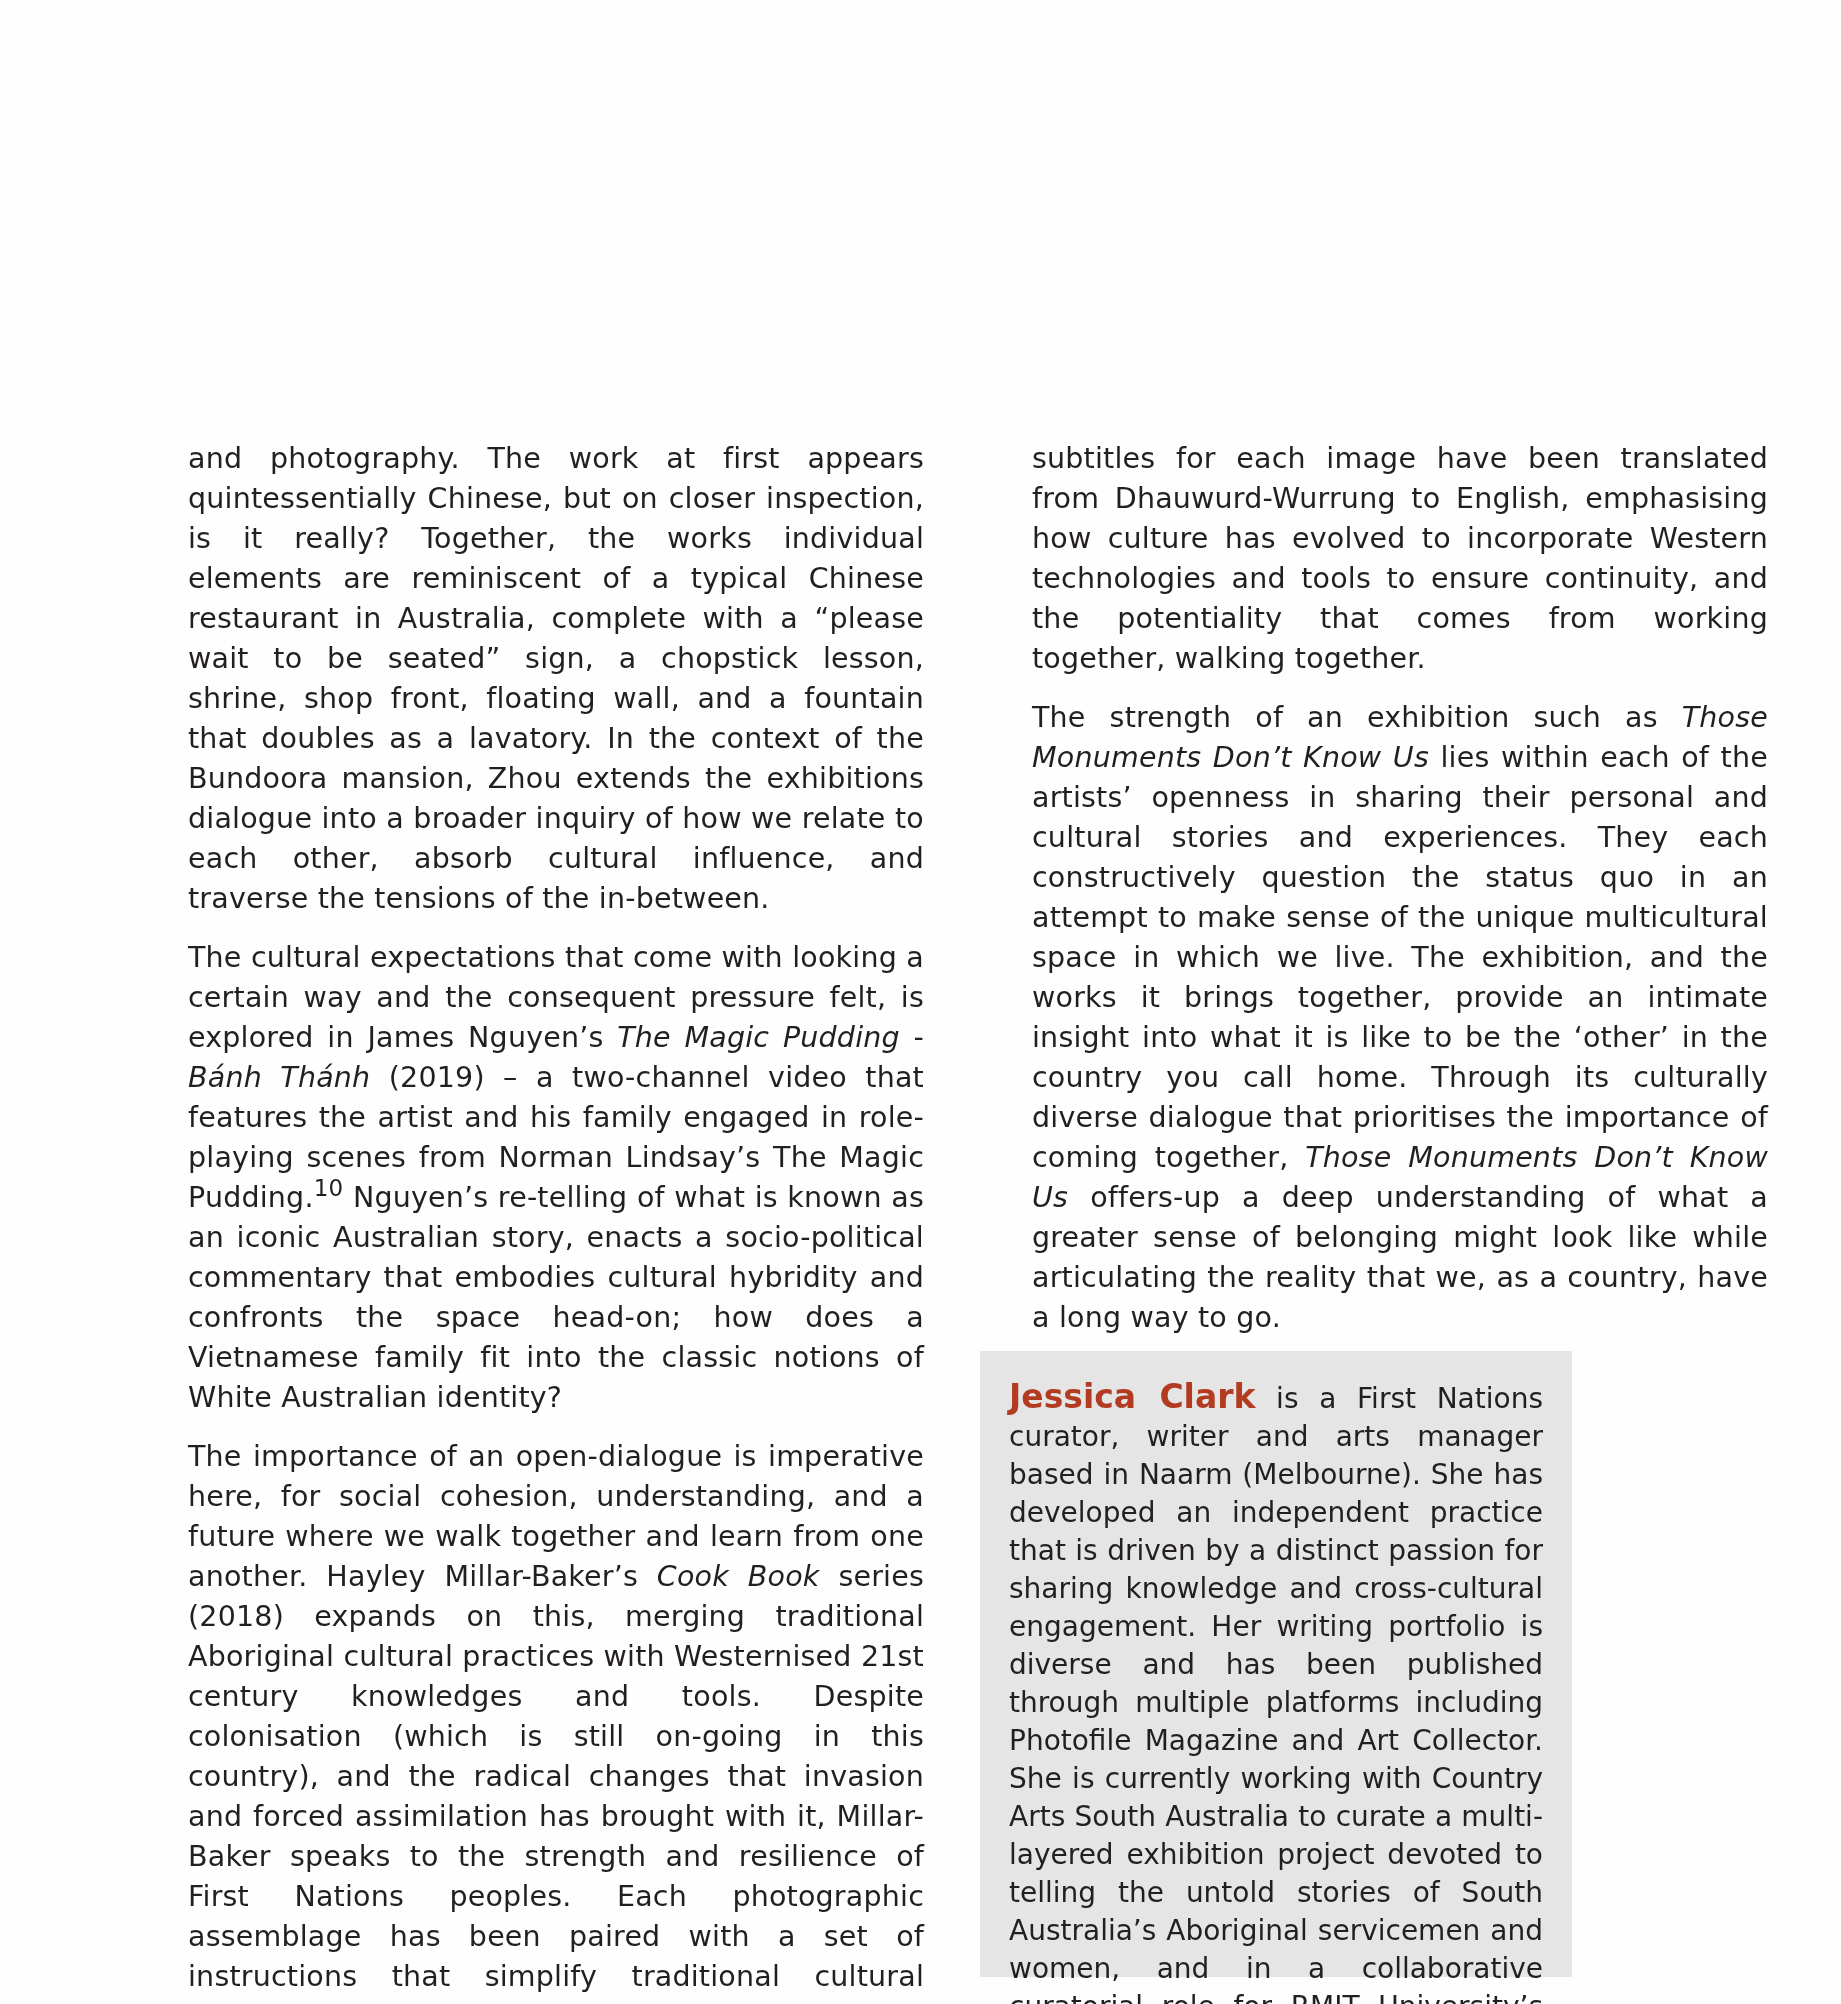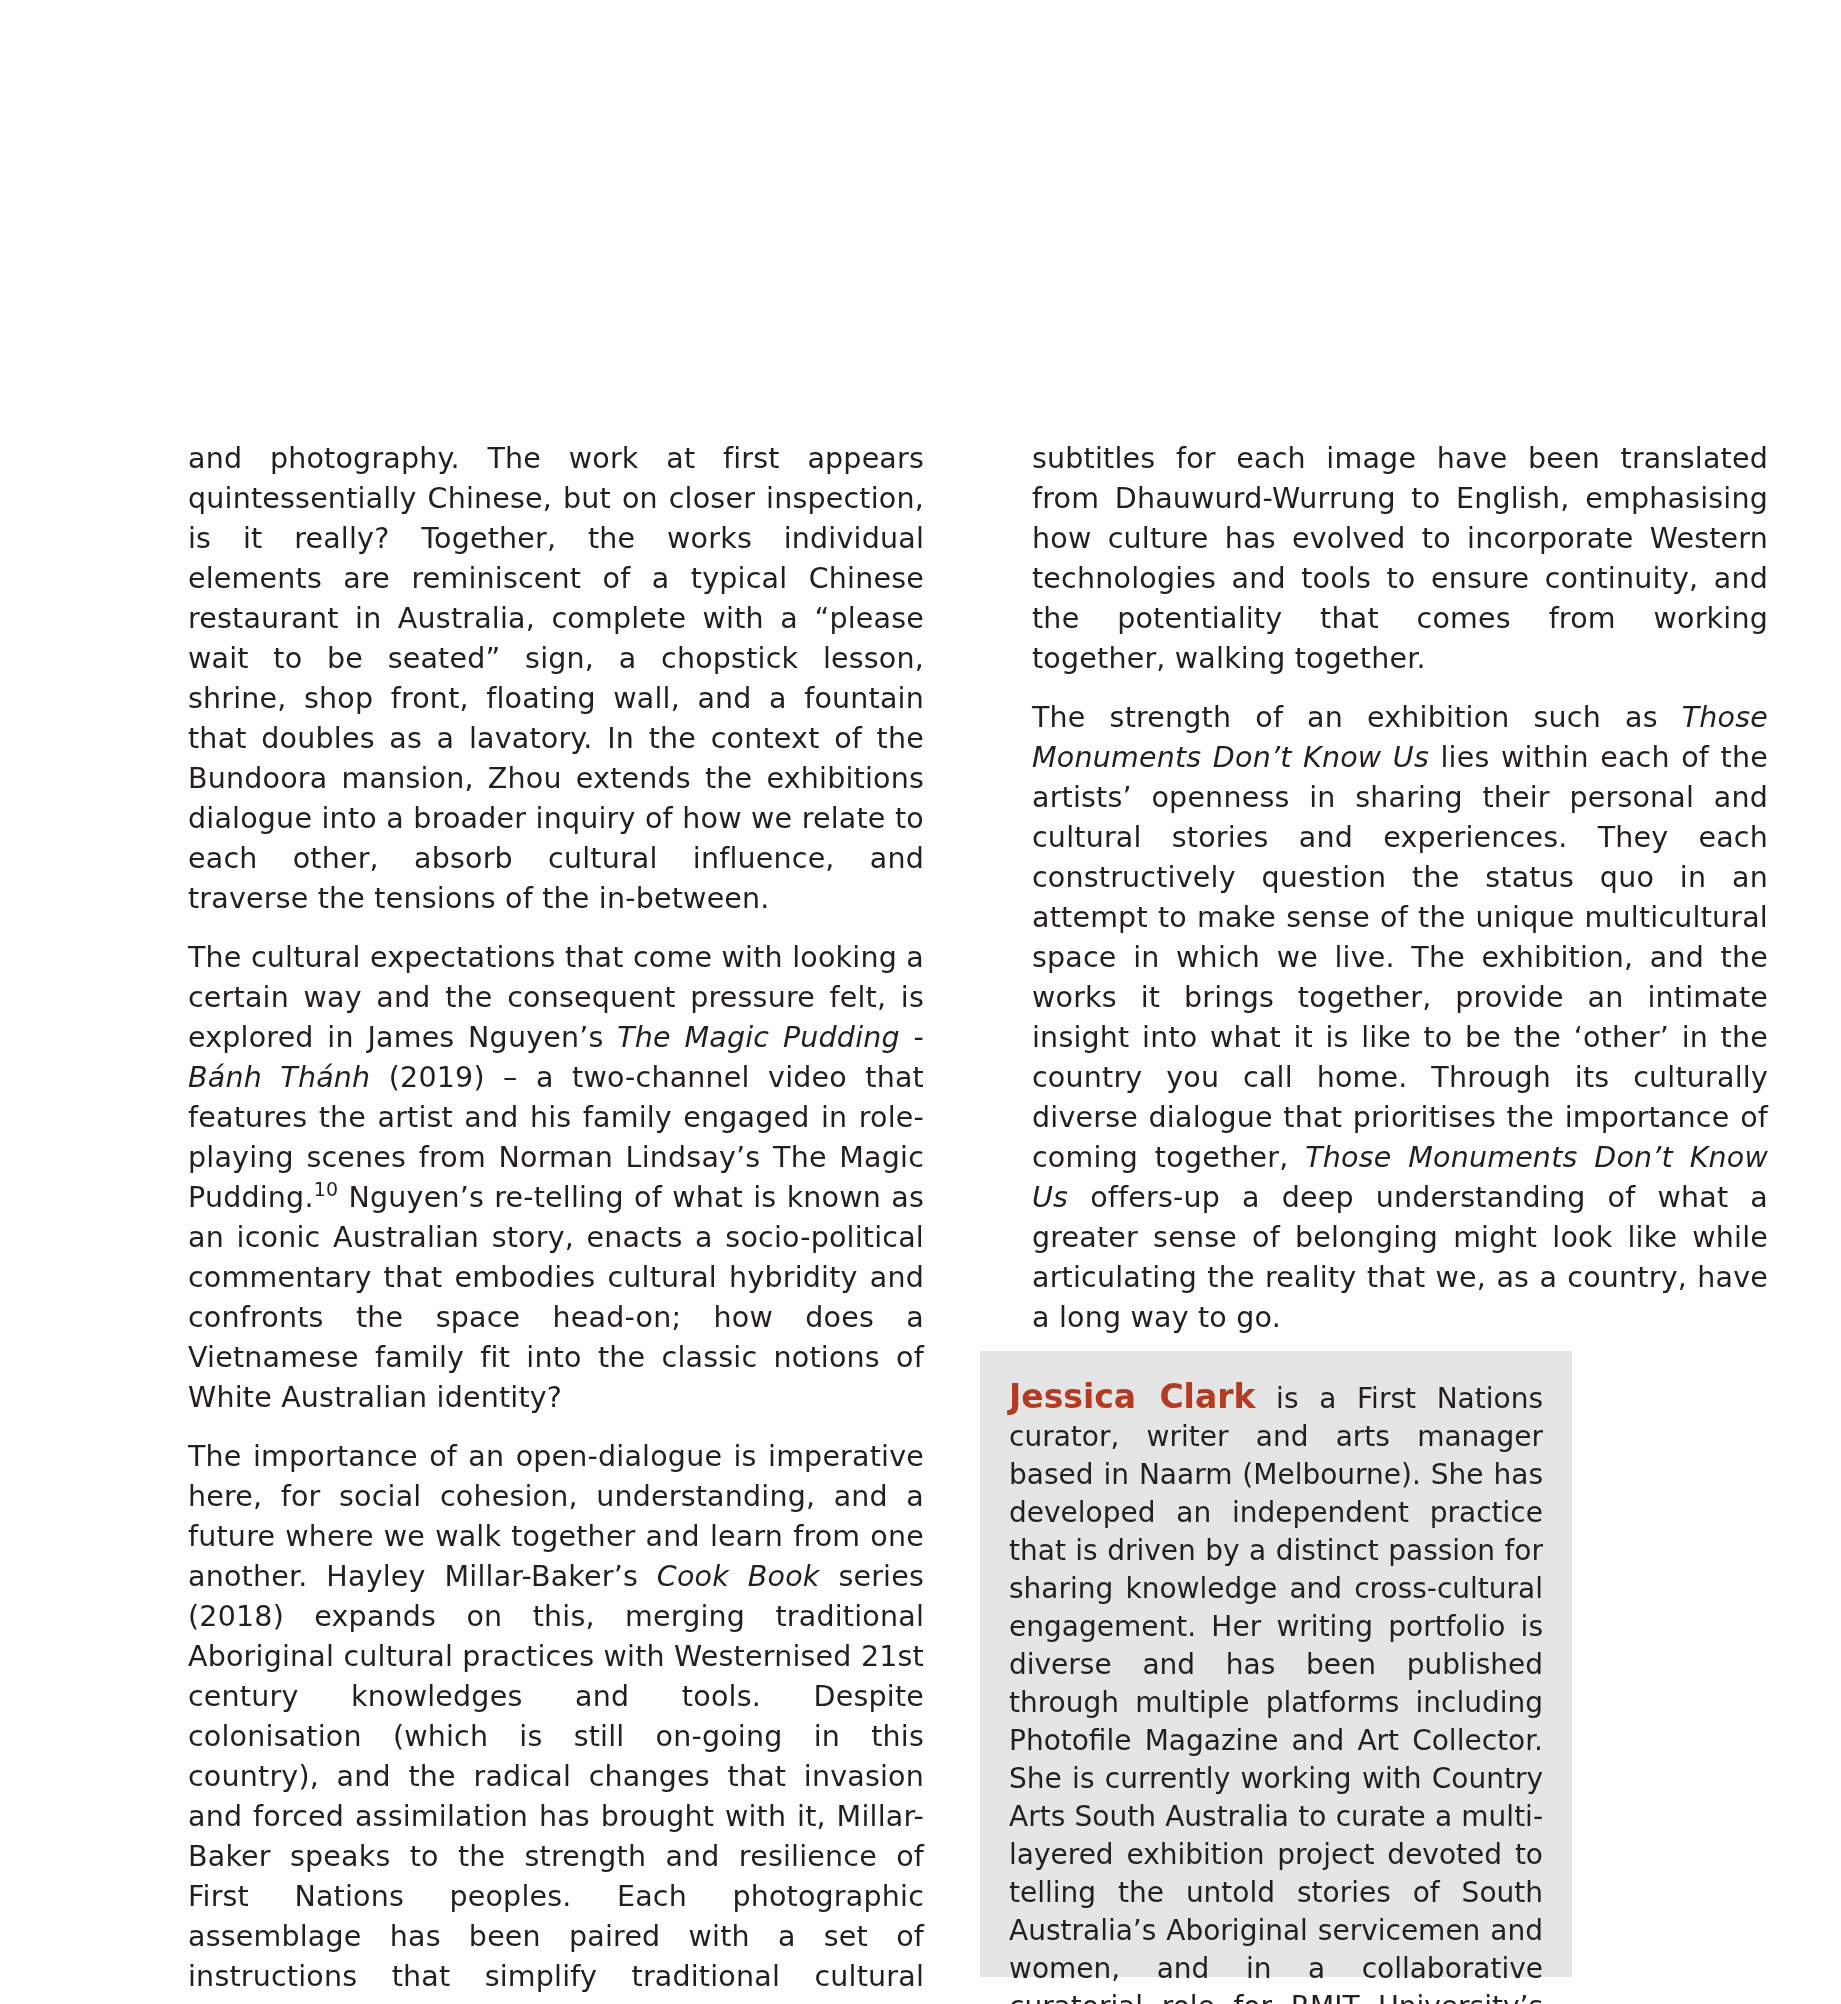--- a/index.html
+++ b/index.html
@@ -18,21 +18,21 @@
     font-size: 28.5px;
     line-height: 40px;
     text-align: justify;
     letter-spacing: 0.2px;
   }
   .col-left { left: 188px; }
   .col-right { left: 1032px; }
   .para { margin: 16px 0 19px 0; }
   .para:last-child { margin-bottom: 0; }
   .para em, .para i { font-style: italic; }
-  sup.fn { font-size: 19px; line-height: 0; vertical-align: 11.2px; }
+  sup.fn { font-size: 23px; line-height: 0; vertical-align: 11.2px; }
 
   .bio-box {
     position: absolute;
     left: 980px; top: 1351px;
     width: 592px; height: 626px;
     background: #e5e5e5;
     box-sizing: border-box;
     padding: 27px 29px 0 29px;
   }
   .bio-text {

